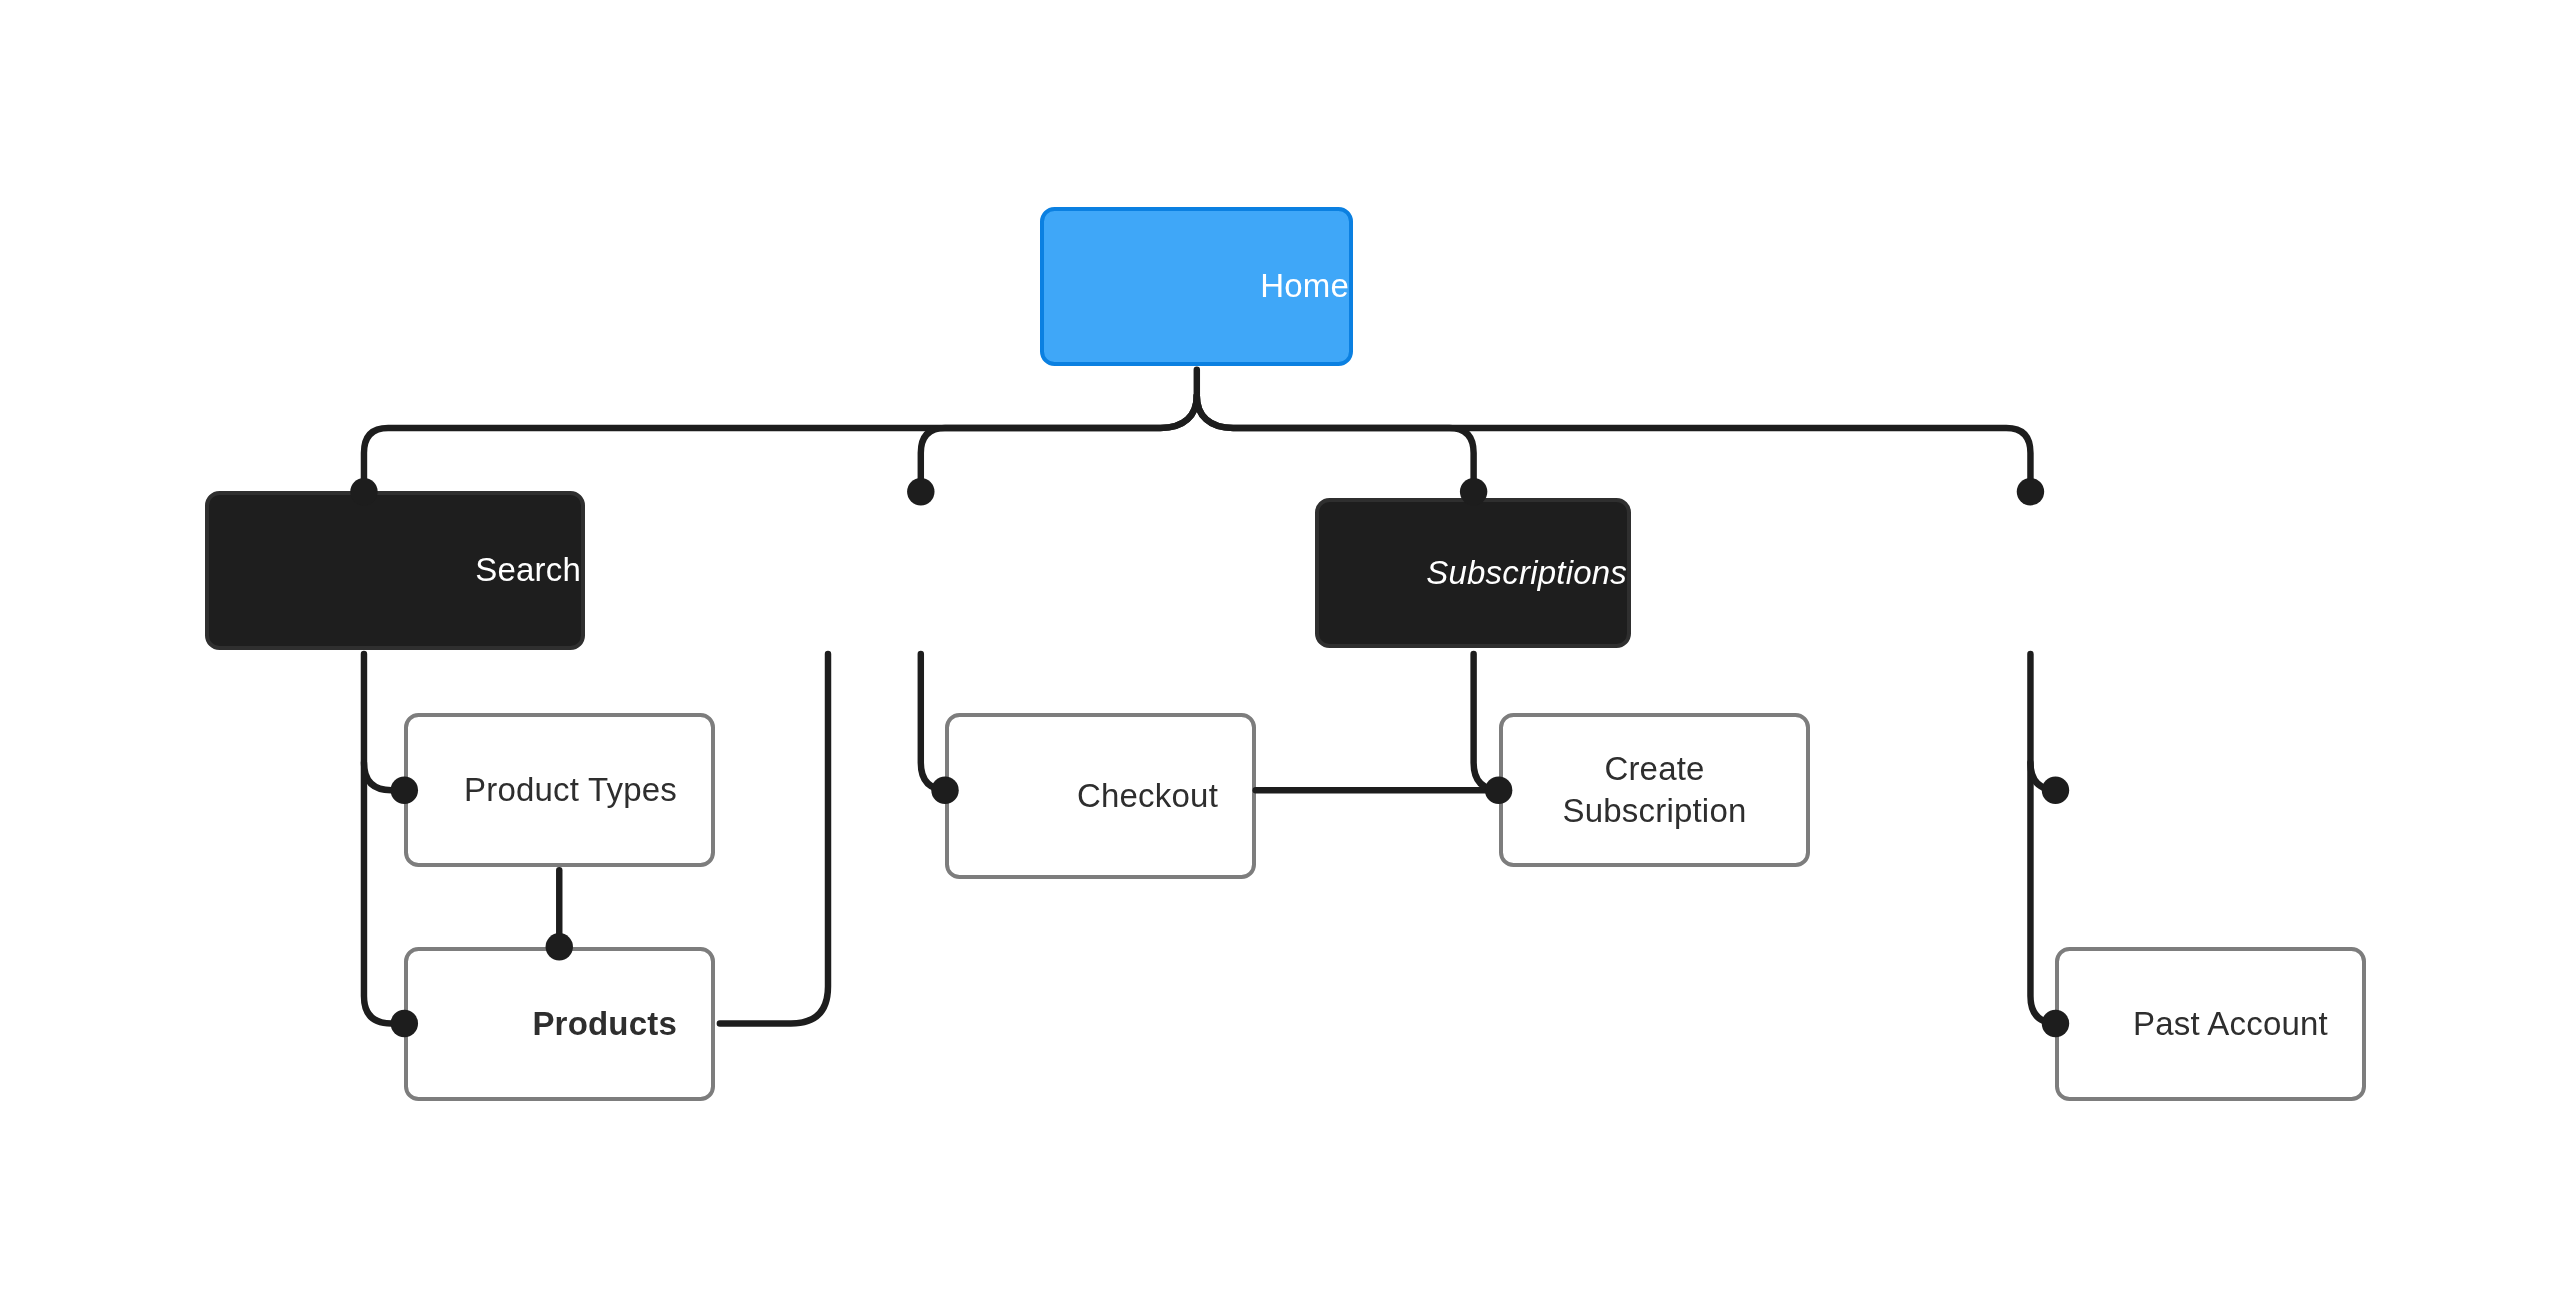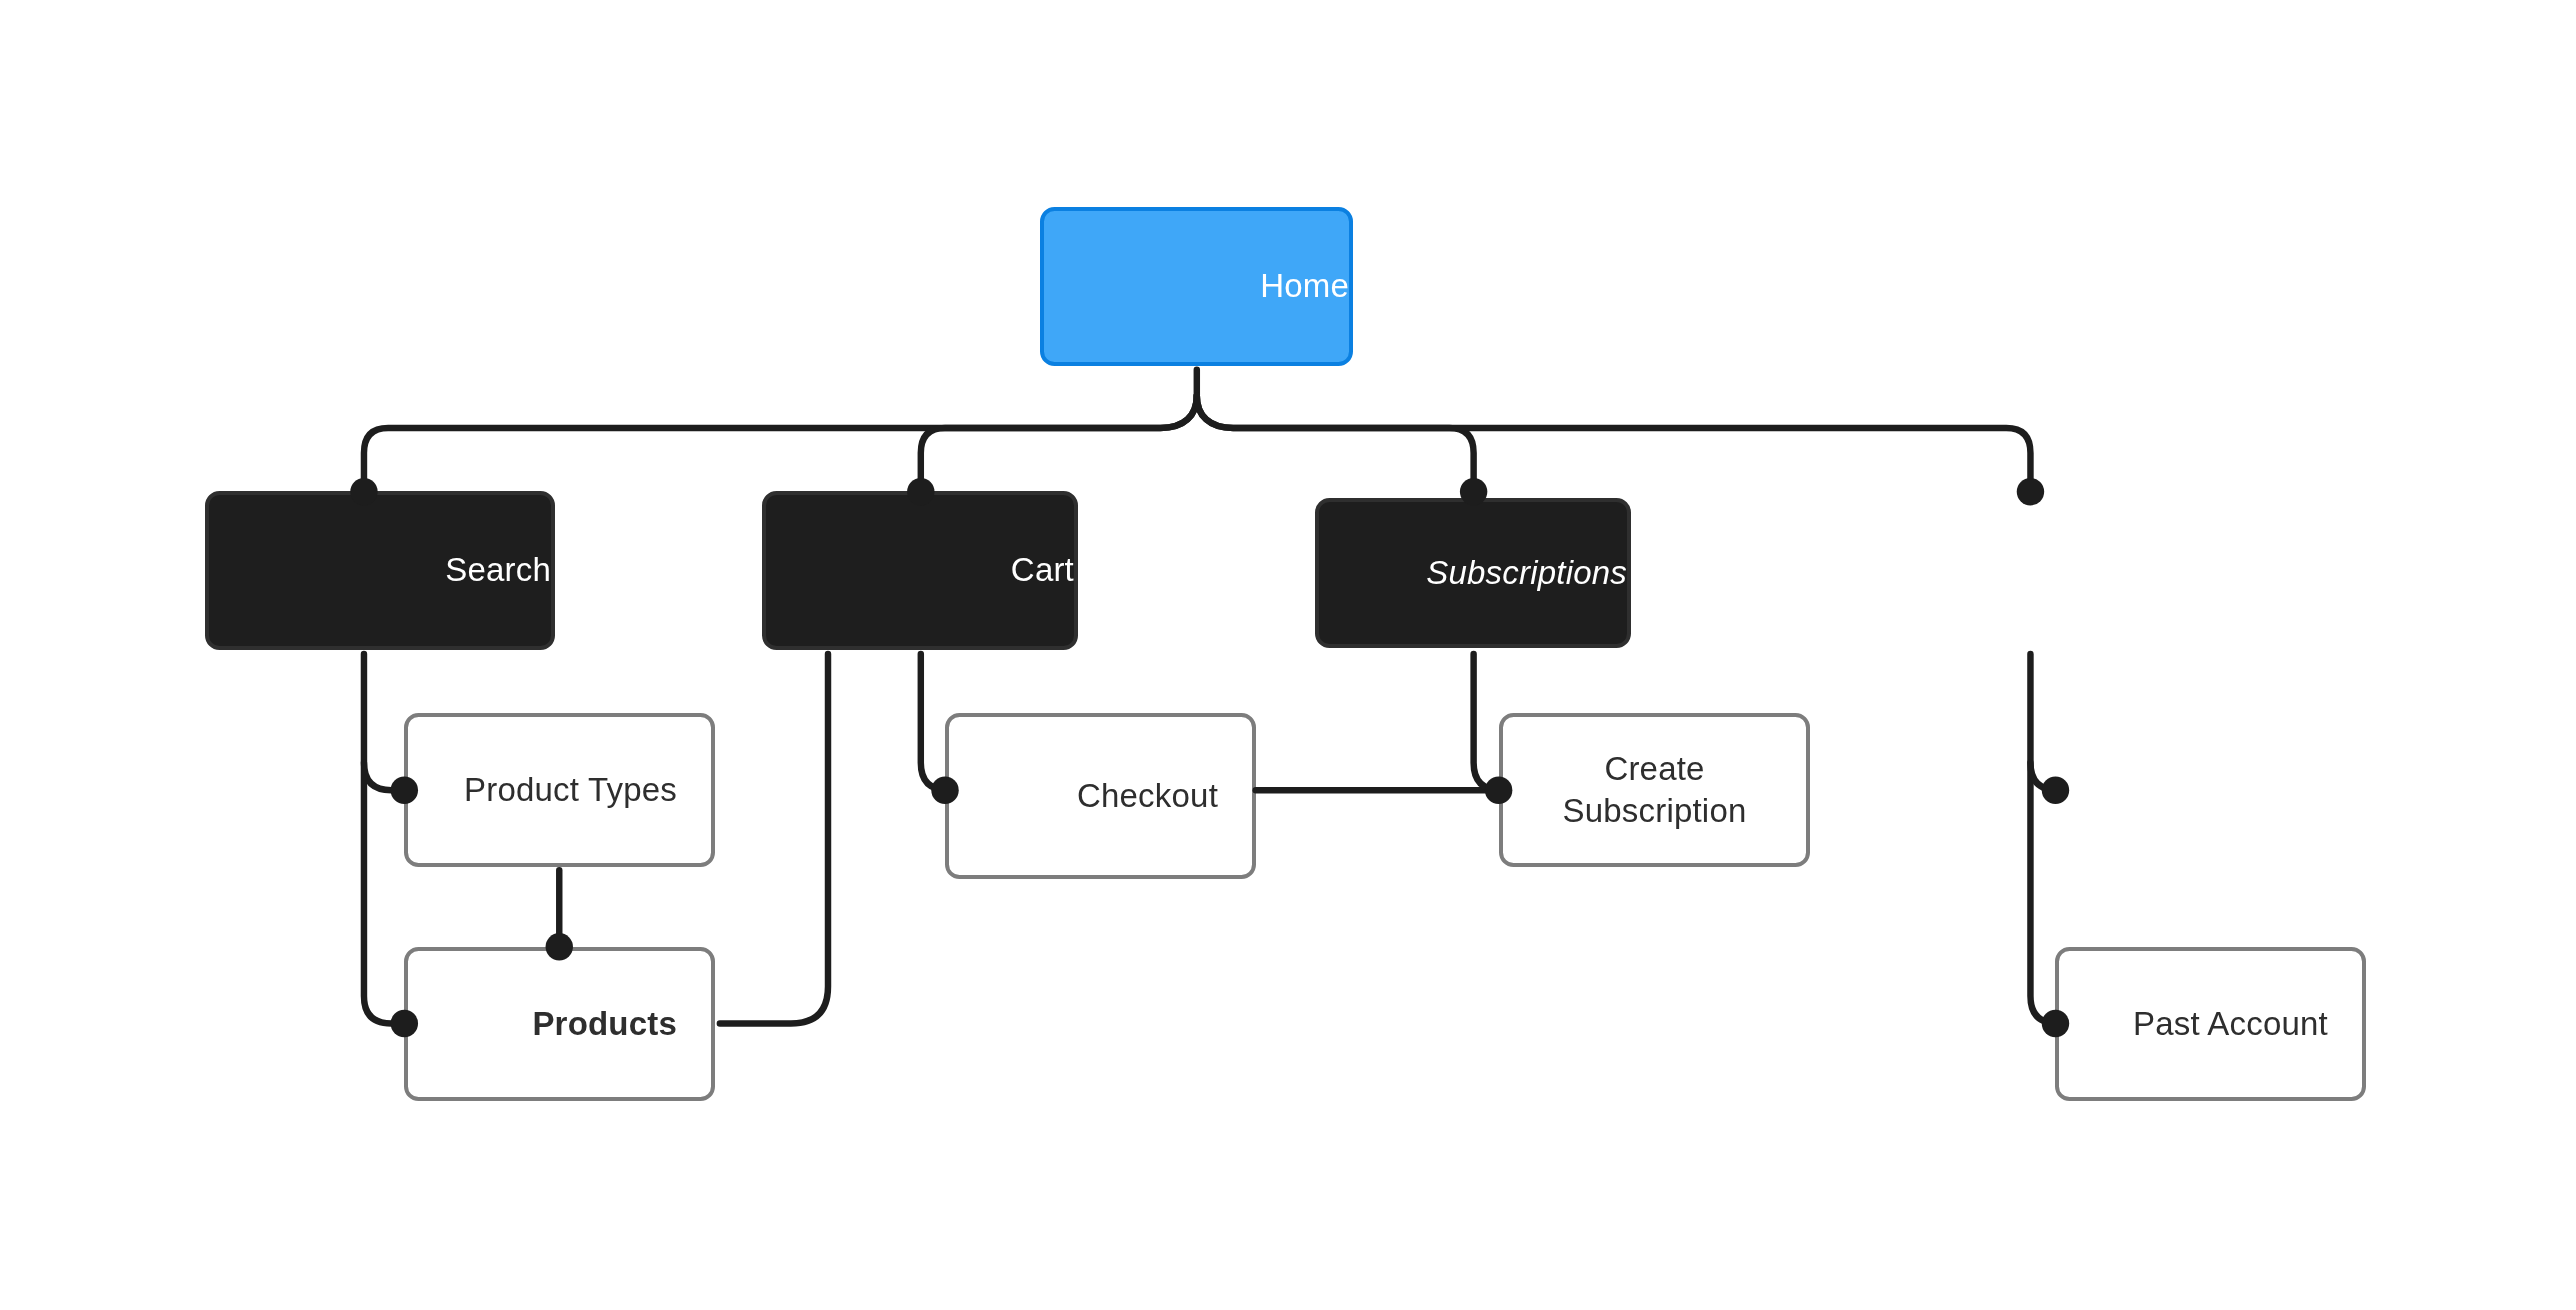--- a/index.html
+++ b/index.html
@@ -68,27 +68,24 @@
 </style>
 </head>
 <body>
 
 <div class="stage">
 
   <div class="node root" style="left:1040px; top:207px; width:313px; height:159px;">
     <span>Home</span>
   </div>
 
-  <div class="node section" style="left:205px; top:491px; width:350px; height:159px;">
+  <div class="node section" style="left:205px; top:491px; width:380px; height:159px;">
     <span>Search</span>
   </div>
 
-  <div class="node section" style="left:762px; top:491px; width:316px; height:159px;">
-    <span>Cart</span>
-  </div>
 
   <div class="node section" style="left:1315px; top:498px; width:316px; height:150px;font-style:italic;">
     <span>Subscriptions</span>
   </div>
 
 
   <div class="node leaf" style="left:404px; top:713px; width:311px; height:154px;">
     <span>Product Types</span>
   </div>
 

